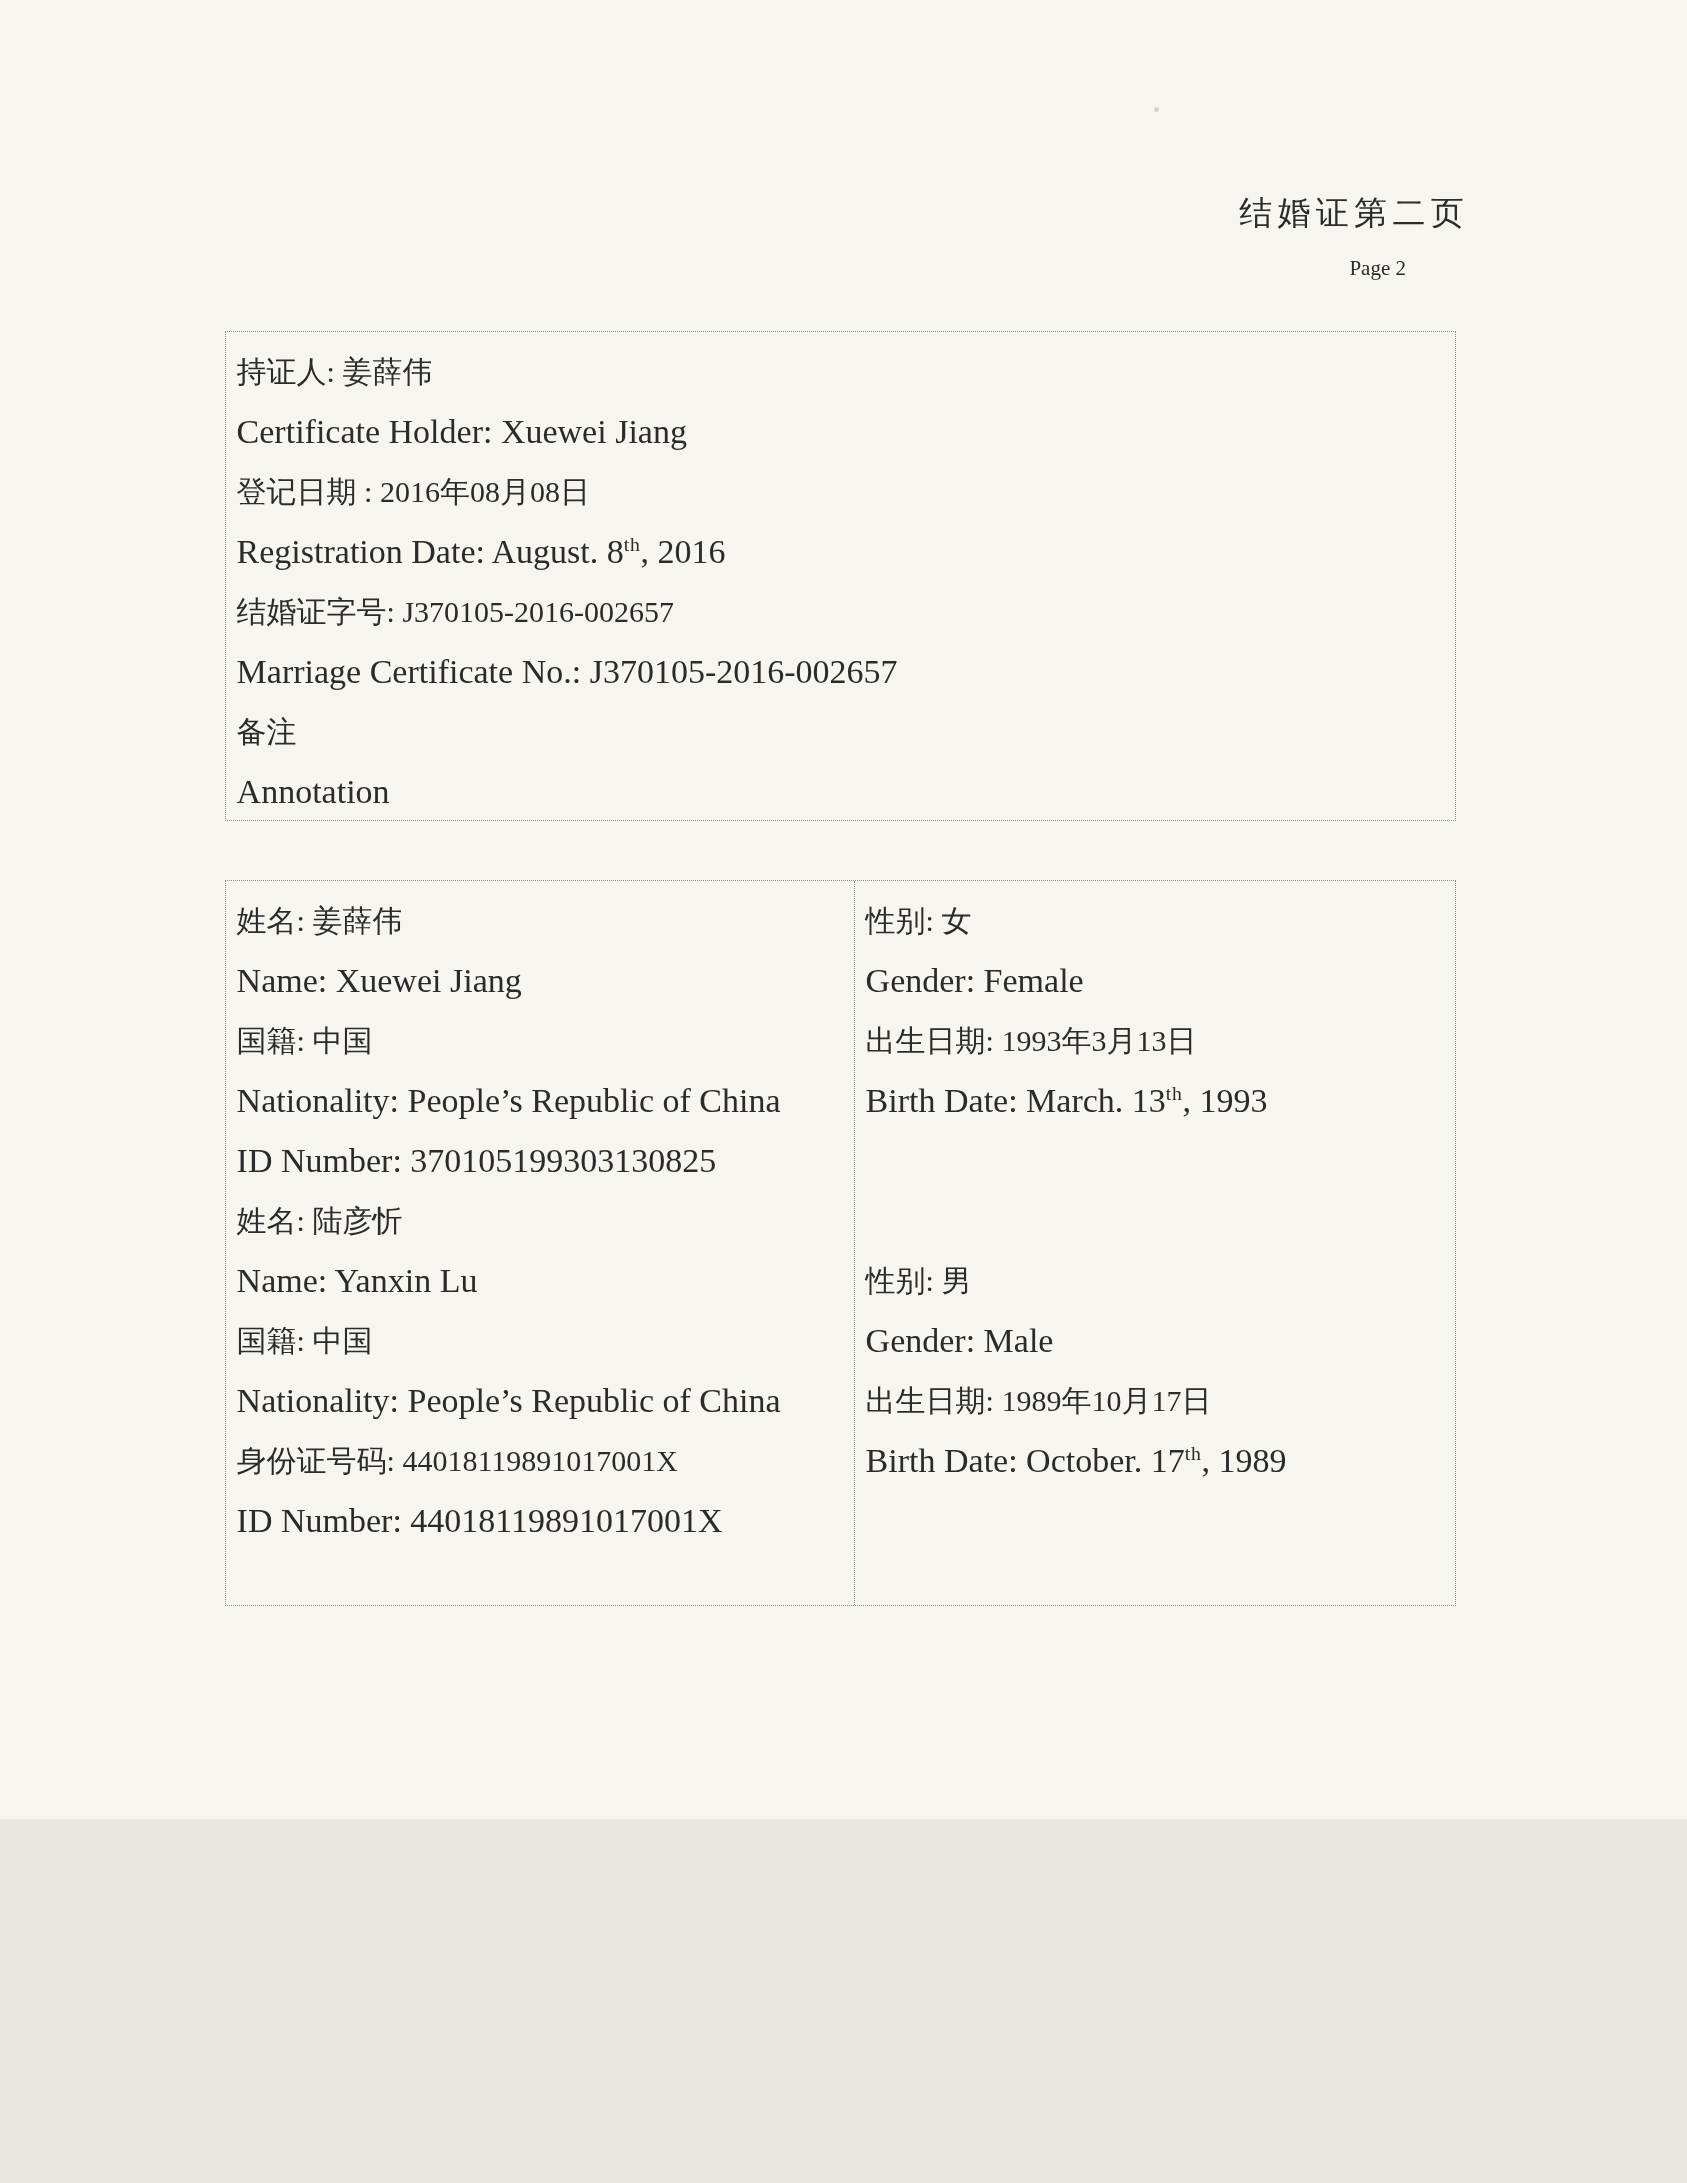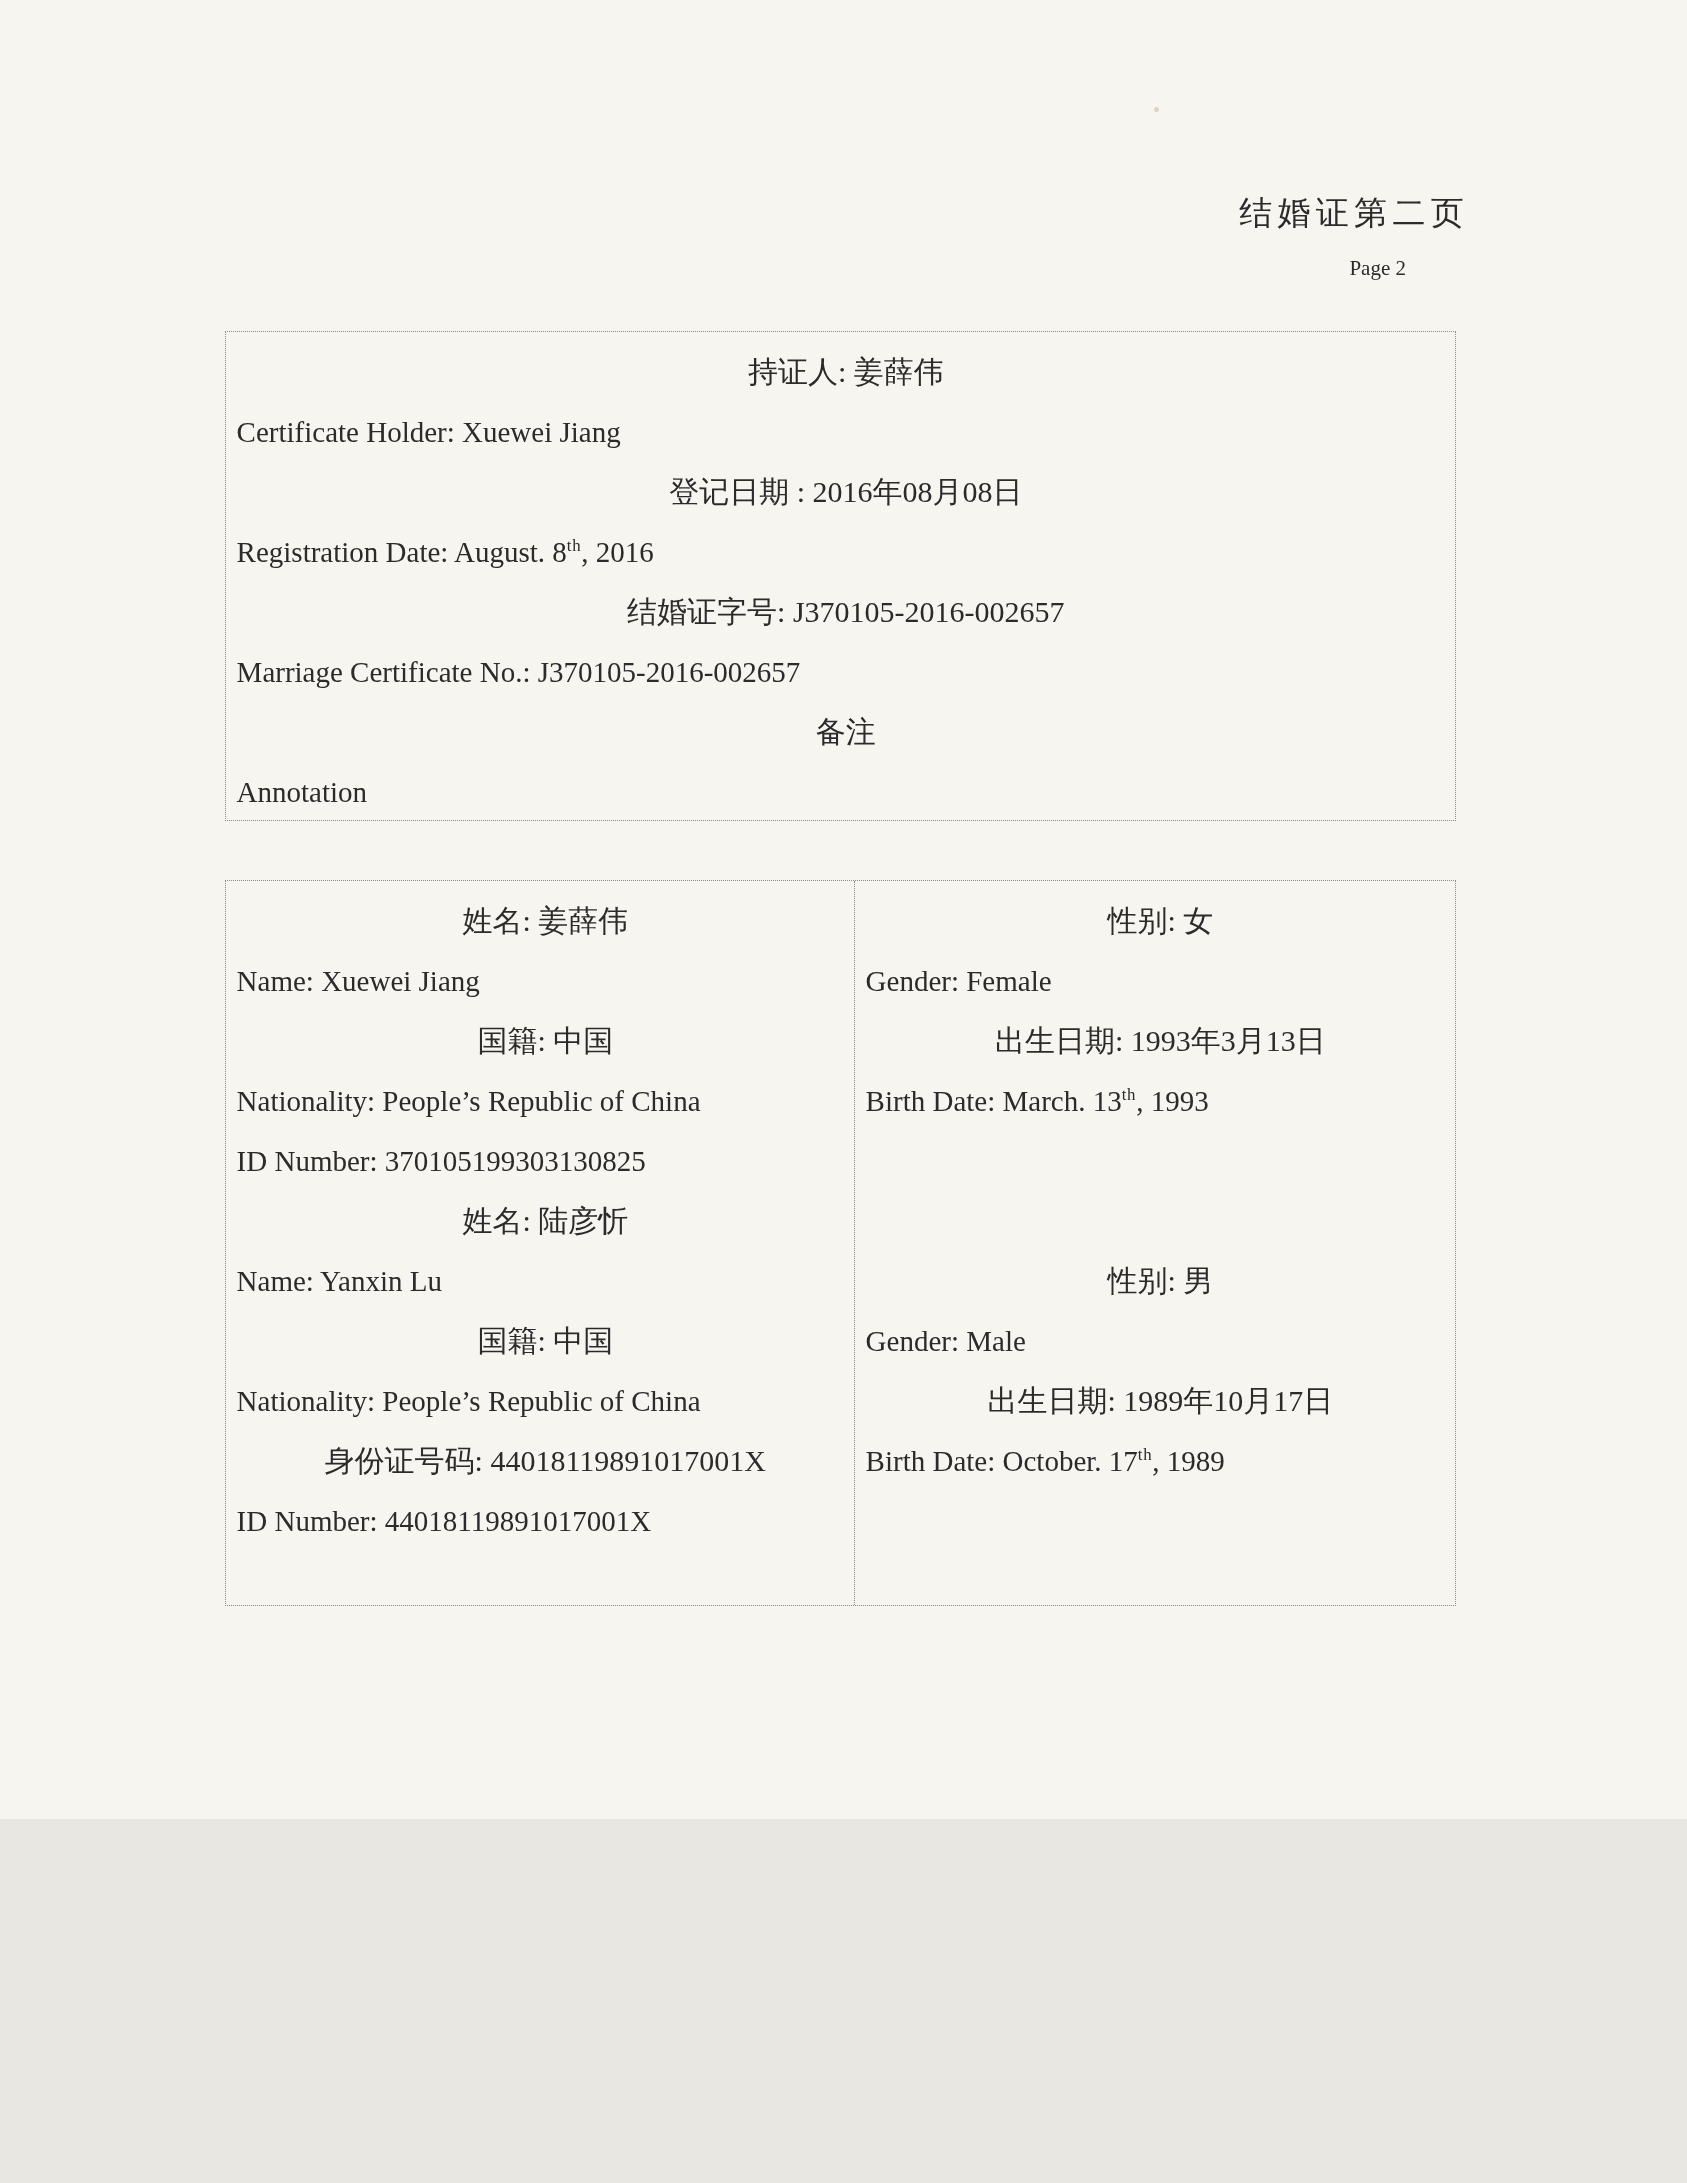--- a/index.html
+++ b/index.html
@@ -31,22 +31,22 @@
   .box1{top:331px;height:490px;padding:10px 0 0 10.6px;}
   .box2{top:880px;height:726px;display:flex;align-items:stretch;}
   .col{box-sizing:border-box;padding-top:10px;}
   .col-left{width:629px;border-right:1.3px dotted #8a8a8a;padding-left:10.6px;}
   .col-right{flex:1;padding-left:10.6px;}
   
   .row{
     height:60px;line-height:60px;
     white-space:pre;overflow:visible;
   }
-  .cn{font-size:30px;text-align:center;}
-  .en{font-size:29px;}
+  .cn{font-size:30px;}
+  .en{font-size:34px;}
   sup{
     font-size:0.58em;
     line-height:0;
     vertical-align:super;
     letter-spacing:0.7px;
     margin-top:10px;
   }
   
   .speck{
     position:absolute;left:1154px;top:107px;

